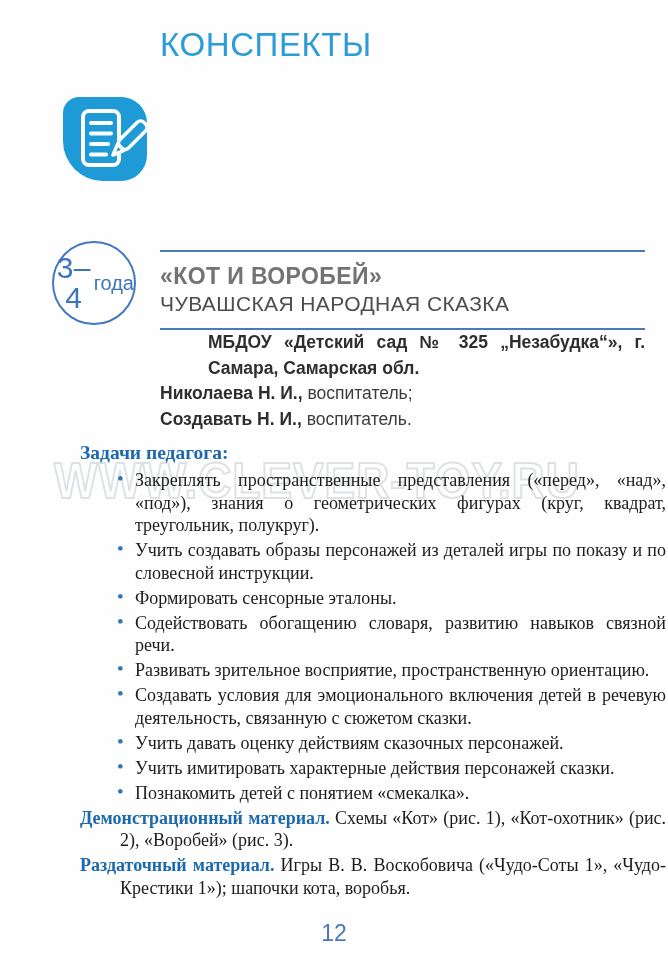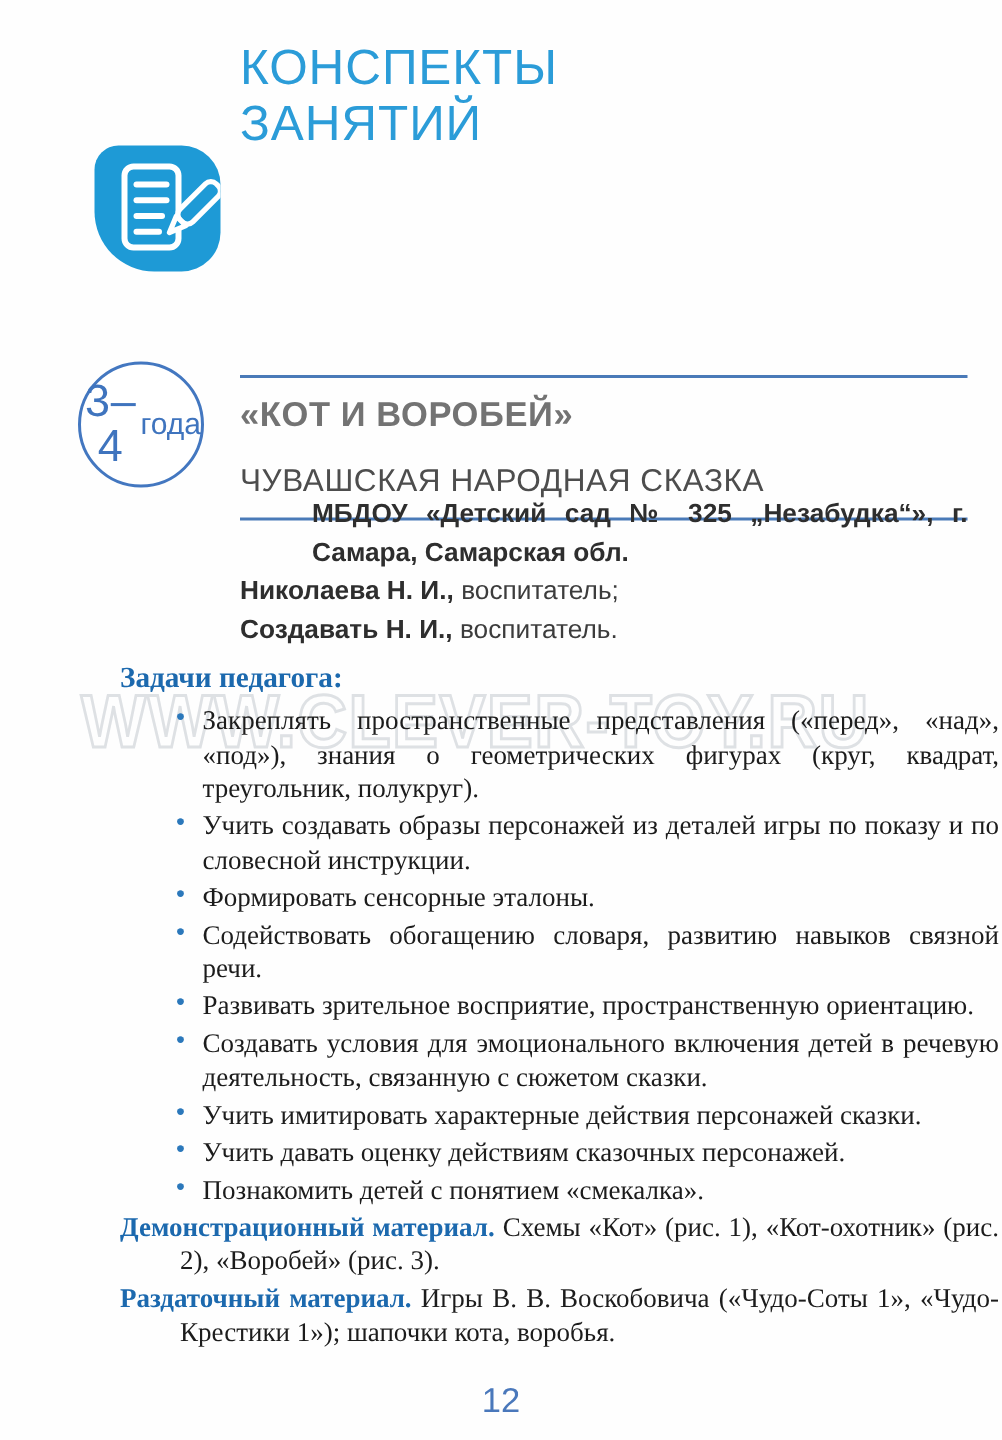--- a/index.html
+++ b/index.html
@@ -40,21 +40,21 @@
     position:absolute; left:160px; top:250px; width:485px;
     border-top:2px solid #4a7ab8; border-bottom:2px solid #4a7ab8;
     padding:11px 0 12px 0;
   }
   .lesson-title {
     font-size:23px; font-weight:700; color:#737373; letter-spacing:0.4px;
     line-height:26px;
   }
   .lesson-subtitle {
     font-size:21px; font-weight:400; color:#4d4d4d; letter-spacing:0.4px;
-    line-height:24px; margin-top:20px;
+    line-height:24px; margin-top:3px;
   }
 
   
   .byline {
     position:absolute; left:160px; top:330px; width:485px;
     font-size:17.5px; line-height:25.5px; color:#2e2e2e;
   }
   .institution { font-weight:700; text-align:justify;margin-left:48px; }
   .author-name { font-weight:700; }
   .author-role { font-weight:400; color:#3c3c3c; }
@@ -92,21 +92,20 @@
   .page-number {
     position:absolute; left:0; right:0; top:920px; text-align:center;
     color:#4a78bb; font-size:23px; font-family:"Liberation Sans", sans-serif;
   }
 </style>
 </head>
 <body>
 
 <div class="header">
   <div>КОНСПЕКТЫ</div>
-  <div>ЗАНЯТИЙ</div>
 </div>
 
 <div class="doc-icon">
   <svg width="84" height="84" viewBox="0 0 84 84">
     <rect x="20" y="14" width="36" height="54" rx="6" fill="none" stroke="#ffffff" stroke-width="4"></rect>
     <line x1="28" y1="26" x2="48" y2="26" stroke="#ffffff" stroke-width="4" stroke-linecap="round"></line>
     <line x1="28" y1="36.5" x2="48" y2="36.5" stroke="#ffffff" stroke-width="4" stroke-linecap="round"></line>
     <line x1="28" y1="47" x2="45" y2="47" stroke="#ffffff" stroke-width="4" stroke-linecap="round"></line>
     <line x1="28" y1="57.5" x2="43" y2="57.5" stroke="#ffffff" stroke-width="4" stroke-linecap="round"></line>
     <g transform="rotate(45 62 46)">
@@ -136,21 +135,21 @@
 
 <div class="content">
   <div class="tasks-heading">Задачи педагога:</div>
   <ul class="tasks">
     <li>Закреплять пространственные представления («перед», «над», «под»), знания о геометрических фигурах (круг, квадрат, треугольник, полукруг).</li>
     <li>Учить создавать образы персонажей из деталей игры по показу и по словесной инструкции.</li>
     <li>Формировать сенсорные эталоны.</li>
     <li>Содействовать обогащению словаря, развитию навыков связной речи.</li>
     <li>Развивать зрительное восприятие, пространственную ориентацию.</li>
     <li>Создавать условия для эмоционального включения детей в речевую деятельность, связанную с сюжетом сказки.</li>
+    <li>Учить давать оценку действиям сказочных персонажей.</li>
     <li>Учить имитировать характерные действия персонажей сказки.</li>
-    <li>Учить давать оценку действиям сказочных персонажей.</li>
     <li>Познакомить детей с понятием «смекалка».</li>
   </ul>
   <div class="material"><span class="lead">Демонстрационный материал.</span> <span>Схемы «Кот» (рис. 1), «Кот-охотник» (рис. 2), «Воробей» (рис. 3).</span></div>
   <div class="material"><span class="lead">Раздаточный материал.</span> <span>Игры В. В. Воскобовича («Чудо-Соты 1», «Чудо-Крестики 1»); шапочки кота, воробья.</span></div>
 </div>
 
 <div class="page-number">12</div>
 
 </body></html>

